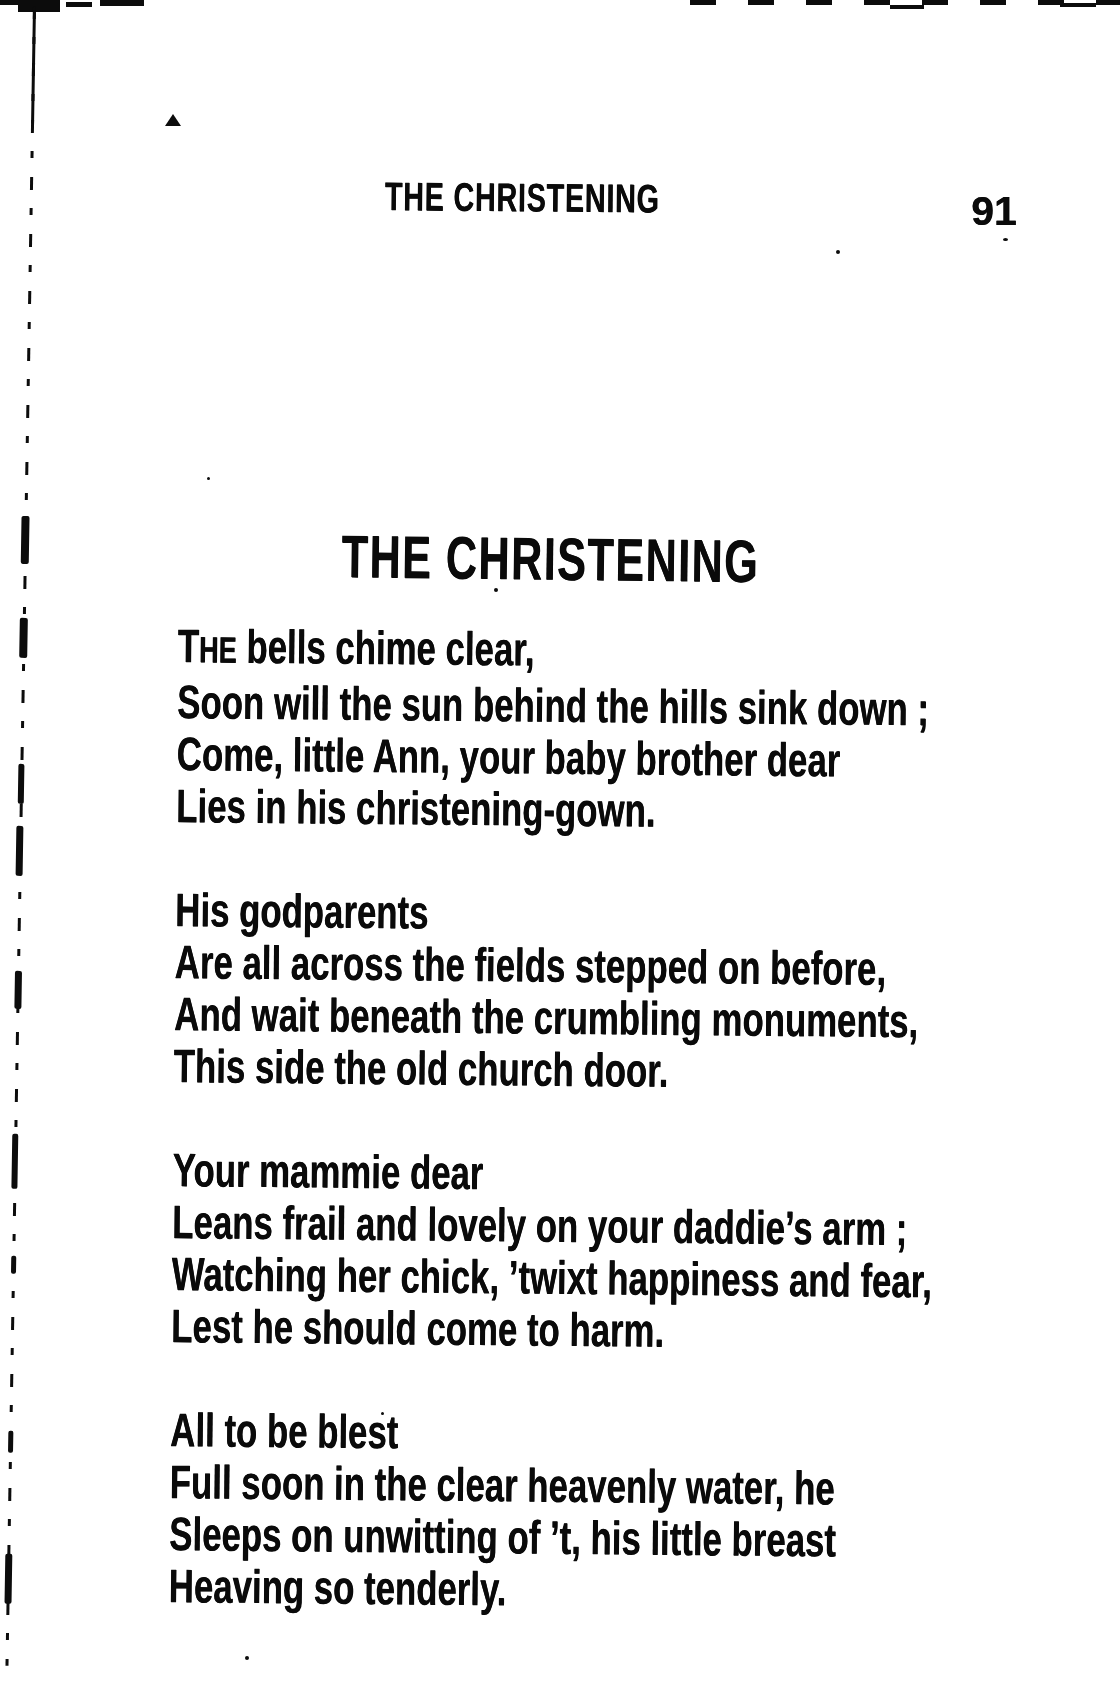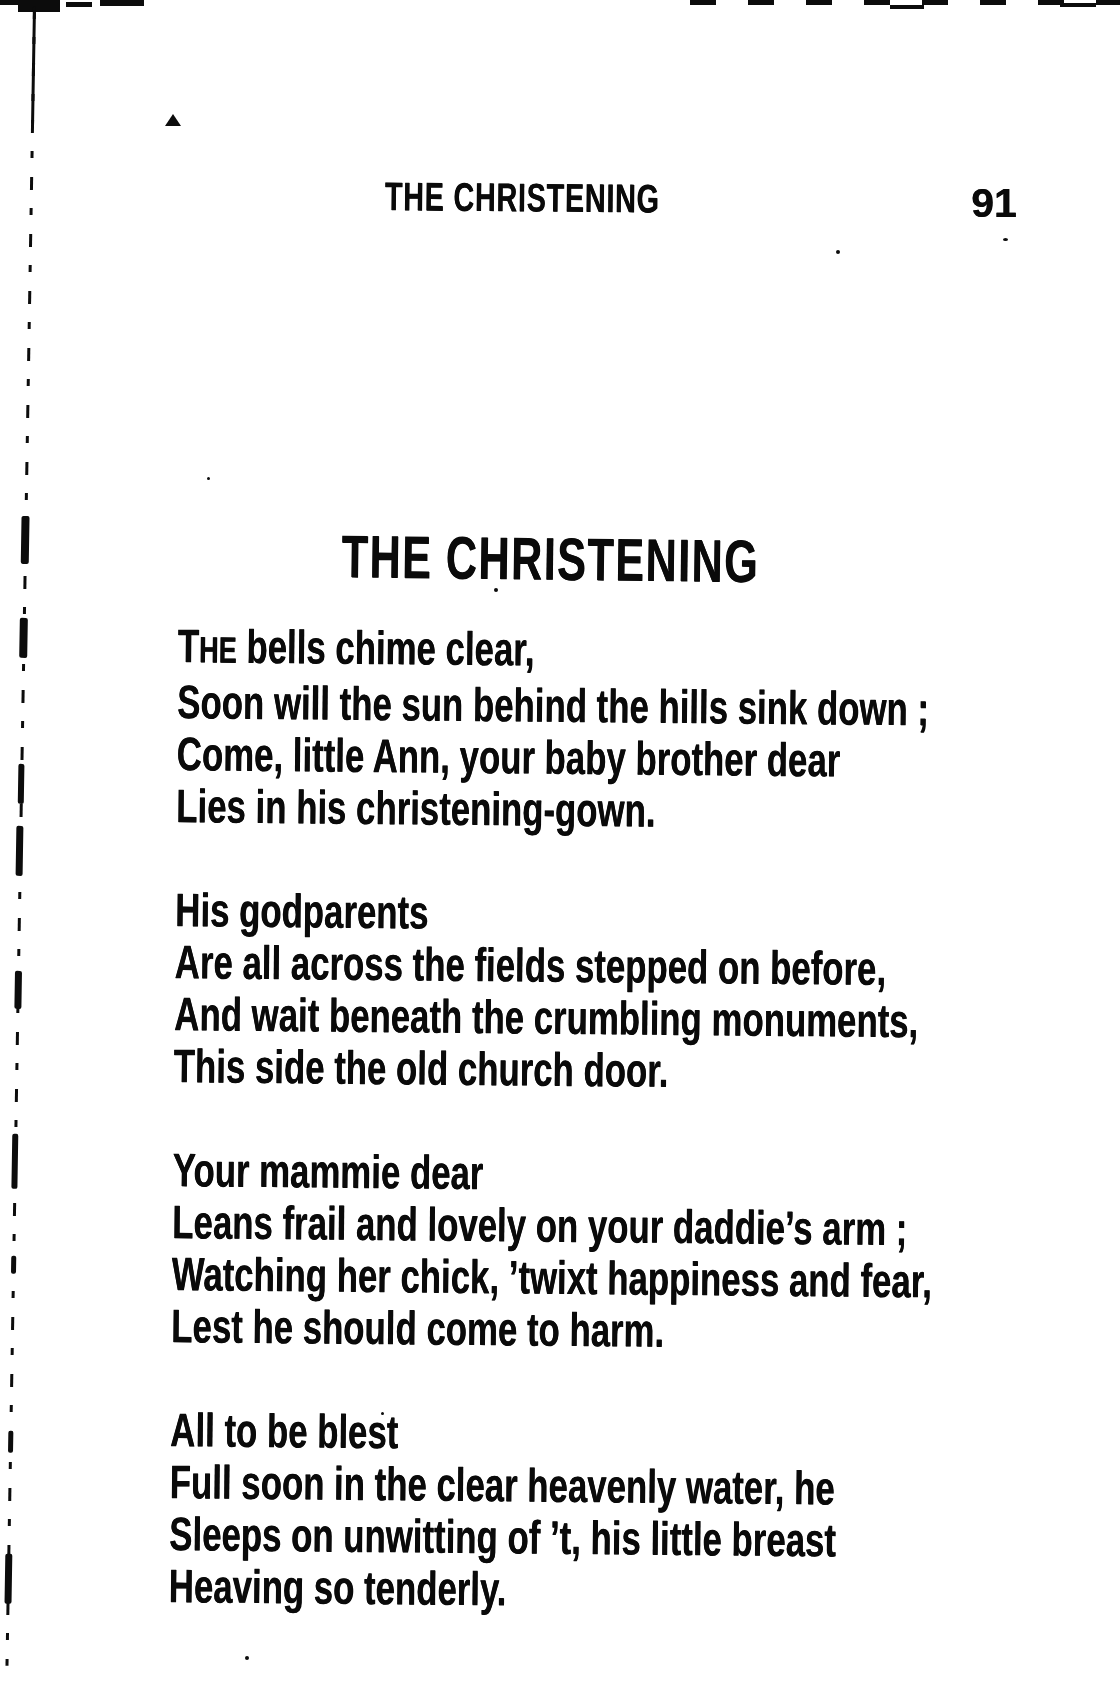--- a/index.html
+++ b/index.html
@@ -17,21 +17,21 @@
     transform:rotate(0.5deg);transform-origin:left top;
     white-space:nowrap;
   }
   .running-title{
     display:inline-block;
     font-size:40px;font-weight:700;letter-spacing:1px;
     transform:scaleX(0.72);transform-origin:left top;
     text-shadow:0.4px 0.3px 0 #0a0a0a;
   }
   .page-number{
-    position:absolute;top:180px;left:971px;
+    position:absolute;top:188px;left:971px;
     font-size:41px;font-weight:700;
     text-shadow:0.4px 0.3px 0 #0a0a0a;
   }
   
   .poem-title{
     position:absolute;top:522px;left:342px;margin:0;
     font-size:60px;font-weight:700;letter-spacing:2px;
     transform:rotate(0.7deg) scaleX(0.72);transform-origin:left top;
     white-space:nowrap;
     text-shadow:0.5px 0.4px 0 #0a0a0a;

